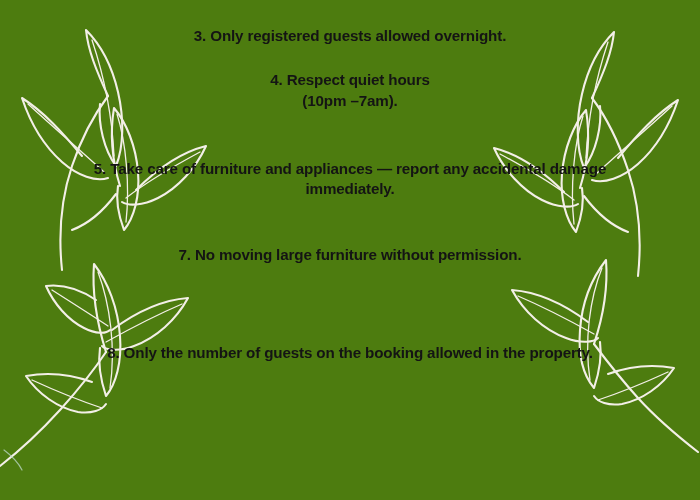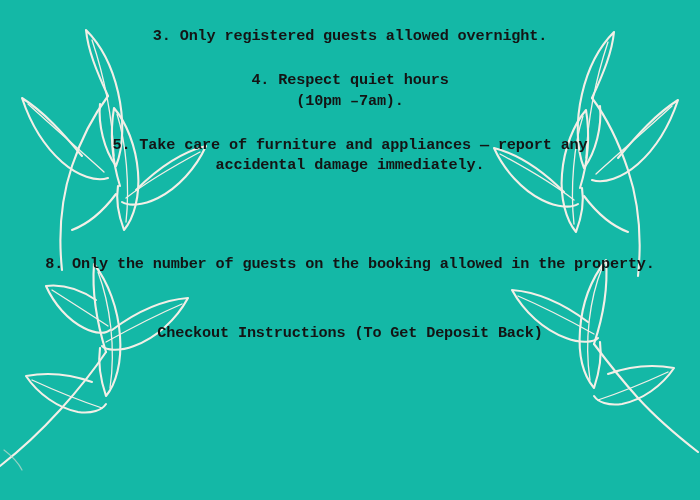--- a/index.html
+++ b/index.html
@@ -9,23 +9,22 @@
   body {
     width: 700px;
     height: 500px;
     overflow: hidden;
     font-family: "Liberation Sans", sans-serif;
   }
   #poster {
     position: relative;
     width: 700px;
     height: 500px;
-    background: #14b8a6;
+    background: #4d7c0f;
     overflow: hidden;
-    font-family: Liberation Mono, monospace;
   }
   .deco {
     position: absolute;
     top: 0;
     left: 0;
     width: 700px;
     height: 500px;
     pointer-events: none;
   }
   .deco svg {
@@ -69,21 +68,21 @@
     color: #141414;
     font-weight: 700;
     font-size: 15.2px;
     line-height: 1.34;
     letter-spacing: -0.15px;
     text-align: center;
     white-space: pre-line;
   }
   .rule-3  { margin-top: 4px; }
   .rule-4  { margin-top: 24px; }
-  .rule-5  { margin-top: 24px; padding: 0 32px; }
+  .rule-5  { margin-top: 48px; padding: 0 32px; }
   .rule-6  { margin-top: 48px; }
   .rule-7  { margin-top: 45px; }
   .rule-8  { margin-top: 78px; }
   .heading { margin-top: 49px; }
   .cropped { margin-top: 26px; }
 </style>
 </head>
 <body>
 
 <div id="poster">
@@ -146,21 +145,21 @@
   <div id="content">
 
     <div class="line rule-3">3. Only registered guests allowed overnight.</div>
 
     <div class="line rule-4">4. Respect quiet hours
 (10pm –7am).</div>
 
     <div class="line rule-5">5. Take care of furniture and appliances — report any accidental damage immediately.</div>
 
 
+    <div class="line rule-7">7. No moving large furniture without permission.</div>
 
     <div class="line rule-8">8. Only the number of guests on the booking allowed in the property.</div>
 
-    <div class="line heading">Checkout Instructions (To Get Deposit Back)</div>
 
     <div class="line cropped"></div>
 
   </div>
 </div>
 
 </body></html>

